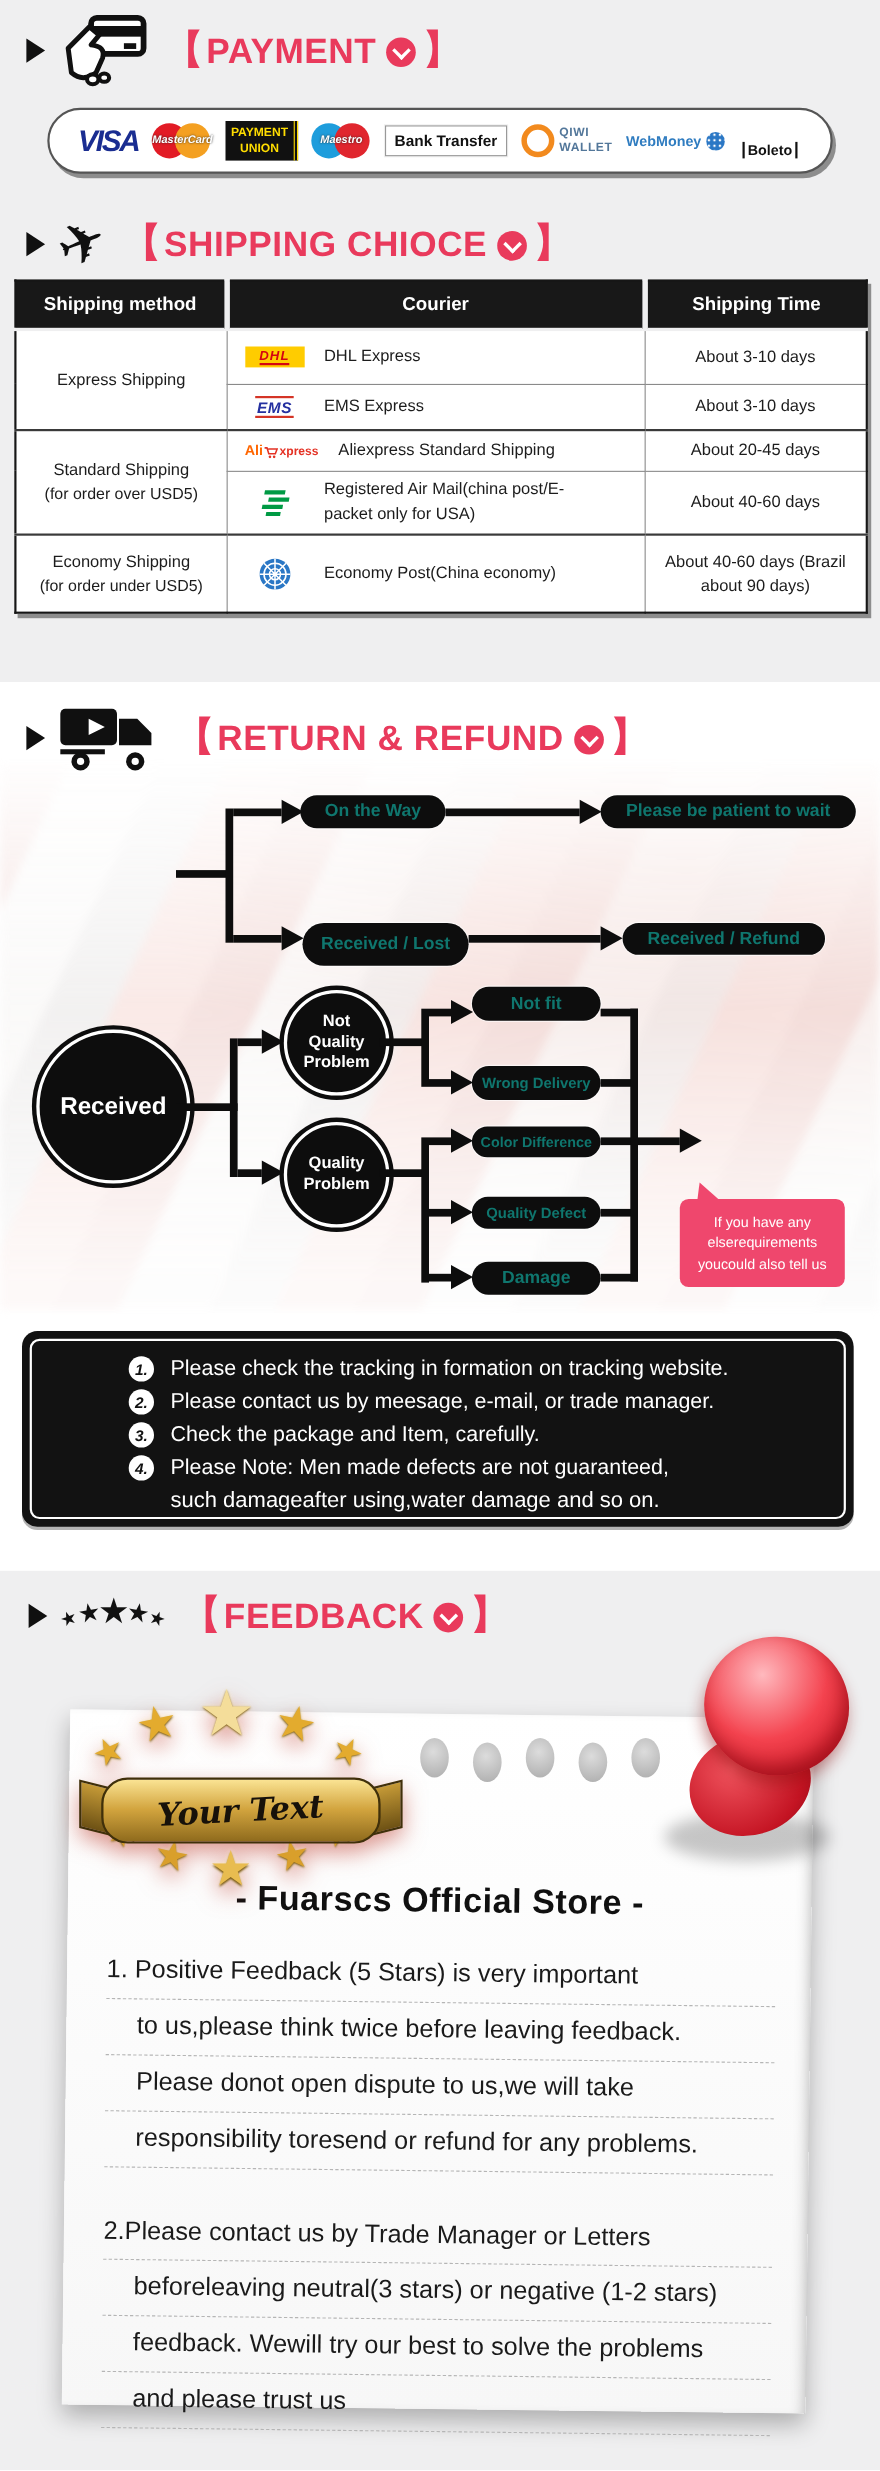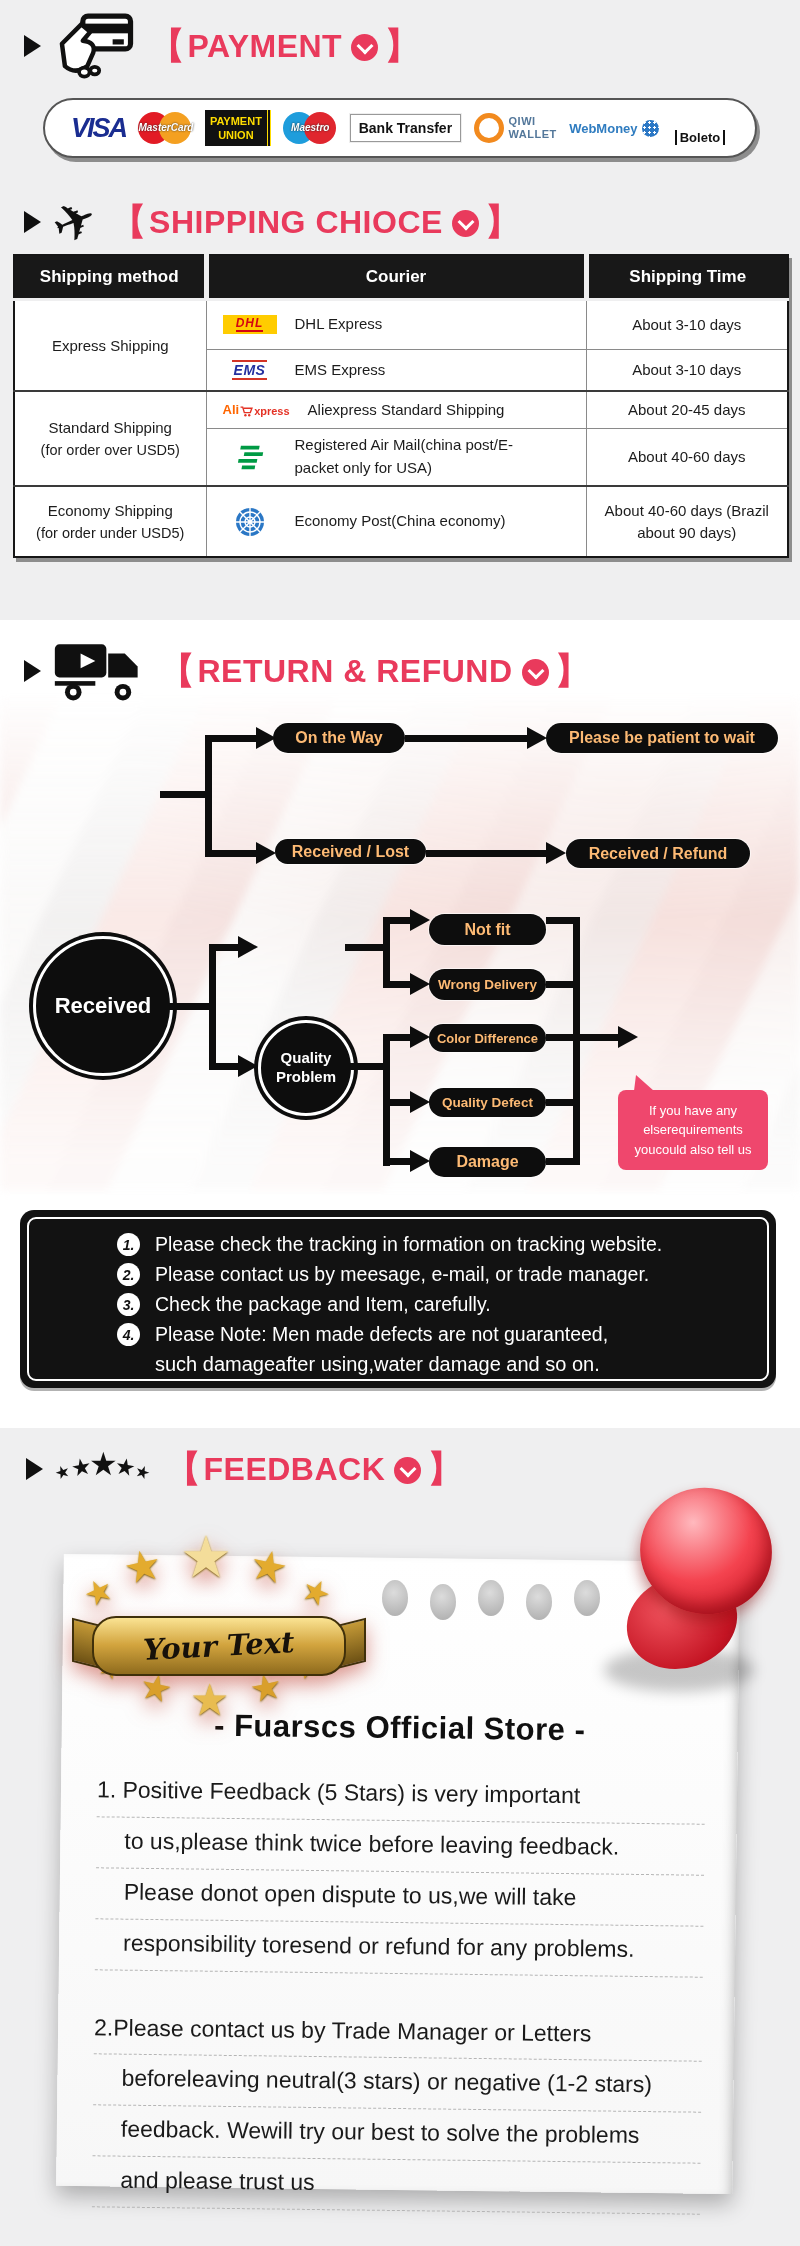--- a/index.html
+++ b/index.html
@@ -51,21 +51,21 @@
   .dhl-box{width:54px;height:19px;background:#ffcc00;display:flex;align-items:center;justify-content:center;flex:0 0 54px;}
   .dhl-box b{color:#d40511;font-style:italic;font-size:12px;letter-spacing:1px;border-bottom:2px solid #d40511;line-height:1.1;}
   .ems-box{flex:0 0 54px;text-align:center;}
   .ems-box b{display:inline-block;color:#2430a0;font-style:italic;font-size:14px;letter-spacing:.5px;border-top:2px solid #d43426;border-bottom:2px solid #d43426;padding:0 2px;}
   .ali-box{flex:0 0 54px;display:flex;align-items:flex-end;gap:1px;}
   .ali-box .a1{color:#ff6600;font-weight:800;font-size:13px;}
   .ali-box .a2{color:#e43225;font-weight:700;font-size:11px;}
   .cp-box,.un-box{flex:0 0 54px;display:flex;justify-content:center;}
 
   
-  .pill{position:absolute;background:#0d0d0d;color:#fdba74;border-radius:999px;display:flex;align-items:center;justify-content:center;font-weight:700;text-align:center;box-shadow:0 0 0 1px rgba(255,255,255,.6);}
+  .pill{position:absolute;background:#0d0d0d;color:#0f766e;border-radius:999px;display:flex;align-items:center;justify-content:center;font-weight:700;text-align:center;box-shadow:0 0 0 1px rgba(255,255,255,.6);}
   .fcircle{position:absolute;border-radius:50%;background:#0d0d0d;color:#fff;display:flex;align-items:center;justify-content:center;text-align:center;font-weight:700;border:3px solid #fff;box-shadow:0 0 0 4px #0d0d0d;box-sizing:border-box;}
   .ln{position:absolute;background:#0d0d0d;}
   .ah{position:absolute;width:0;height:0;border-top:11px solid transparent;border-bottom:11px solid transparent;border-left:20px solid #0d0d0d;}
   #resend-box{position:absolute;left:638px;top:376px;width:128px;height:84px;background:#0d0d0d;border-radius:16px;color:#fff;font-weight:700;font-size:17px;display:flex;align-items:center;justify-content:center;text-align:center;line-height:1.35;}
   #resend-box span{width:84px;}
   #bubble{position:absolute;left:618px;top:470px;width:150px;height:80px;background:#ef476d;border-radius:8px;color:#fff;font-size:13px;display:flex;align-items:center;justify-content:center;text-align:center;line-height:1.5;padding:4px 8px;box-sizing:border-box;}
   #bubble::before{content:"";position:absolute;top:-15px;left:16px;width:0;height:0;border-left:2px solid transparent;border-right:18px solid transparent;border-bottom:16px solid #ef476d;}
   #photo-bg{position:absolute;left:0;top:78px;width:800px;height:492px;filter:blur(4px);opacity:.55;background:
     linear-gradient(180deg,rgba(255,255,255,.97),rgba(255,255,255,.45) 45%,rgba(255,255,255,.85) 95%),
     radial-gradient(ellipse at 78% 18%,rgba(200,80,60,.45),rgba(200,80,60,0) 55%),
@@ -291,29 +291,32 @@
         <span class="bracket">【</span>
         <span>RETURN &amp; REFUND</span>
         <span class="badge-circle"></span>
         <span class="bracket">】</span>
       </div>
     </div>
 
     <div class="fcircle" style="left:33px;top:316px;width:140px;height:140px;font-size:22px;">
         <span style="width:120px;">Received</span>
       </div>
+    <div class="fcircle" style="left:258px;top:280px;width:96px;height:96px;font-size:15px;line-height:1.25;">
+        <span style="width:62px;">Not Quality Problem</span>
+      </div>
     <div class="fcircle" style="left:258px;top:400px;width:96px;height:96px;font-size:15px;line-height:1.25;">
         <span style="width:62px;">Quality Problem</span>
       </div>
 
     <div class="pill" style="left:273px;top:103px;width:132px;height:30px;font-size:16px;">On the Way</div>
     <div class="pill" style="left:546px;top:103px;width:232px;height:30px;font-size:16px;">Please be patient to wait</div>
-    <div class="pill" style="left:275px;top:219px;width:151px;height:25px;font-size:16px;">Received / Lost</div>
+    <div class="pill" style="left:275px;top:219px;width:151px;height:39px;font-size:16px;">Received / Lost</div>
     <div class="pill" style="left:566px;top:219px;width:184px;height:29px;font-size:16px;">Received / Refund</div>
-    <div class="pill" style="left:429px;top:294px;width:117px;height:31px;font-size:16px;">Not fit</div>
+    <div class="pill" style="left:429px;top:277px;width:117px;height:31px;font-size:16px;">Not fit</div>
     <div class="pill" style="left:429px;top:349px;width:117px;height:31px;font-size:13.5px;">Wrong Delivery</div>
     <div class="pill" style="left:429px;top:404px;width:117px;height:28px;font-size:13px;">Color Difference</div>
     <div class="pill" style="left:429px;top:468px;width:117px;height:29px;font-size:13.5px;">Quality Defect</div>
     <div class="pill" style="left:429px;top:527px;width:117px;height:30px;font-size:16px;">Damage</div>
 
     <div id="bubble">
         <span style="width:130px;">If you have any elserequirements youcould also tell us</span>
       </div>
 
     <div class="ln" style="left:160px;top:171px;width:50px;height:7px;"></div>

